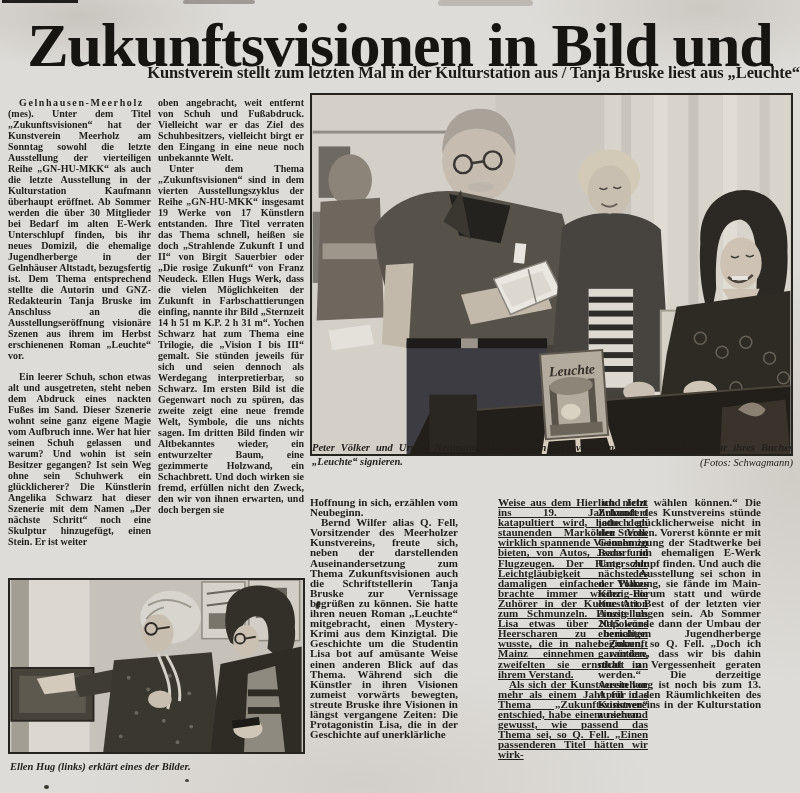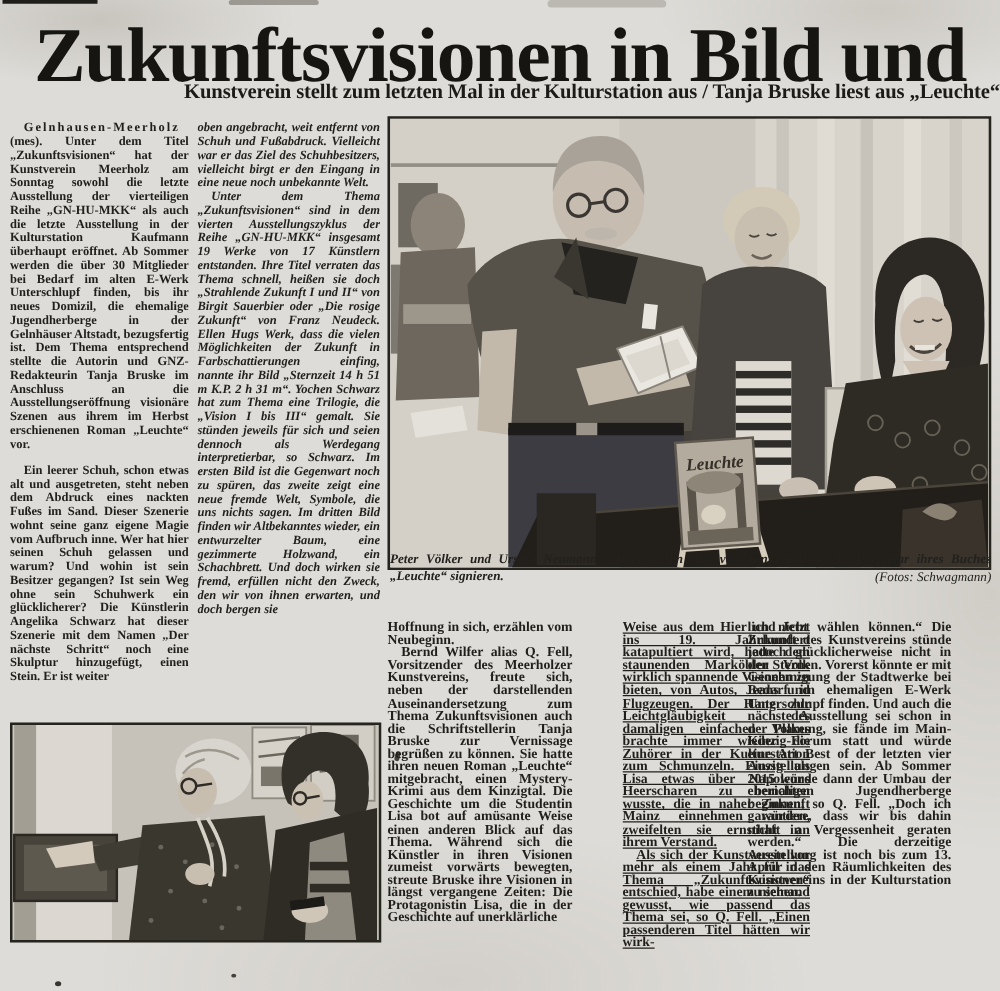--- a/index.html
+++ b/index.html
@@ -60,21 +60,21 @@
   <div class="artifact sp2"></div>
   <div class="artifact sp3"></div>
 
   <div class="abs headline">Zukunftsvisionen in Bild und Ton</div>
   <div class="abs subheadline">Kunstverein stellt zum letzten Mal in der Kulturstation aus / Tanja Bruske liest aus „Leuchte“</div>
 
   <div class="abs col" style="left:8px; top:97px; width:143px; height:480px;">
       <p class="para ind"><span class="lead">Gelnhausen-Meerholz </span>(mes). Unter dem Titel „Zukunftsvisionen“ hat der Kunstverein Meerholz am Sonntag sowohl die letzte Ausstellung der vierteiligen Reihe „GN-HU-MKK“ als auch die letzte Ausstellung in der Kulturstation Kaufmann überhaupt eröffnet. Ab Sommer werden die über 30 Mitglieder bei Bedarf im alten E-Werk Unterschlupf finden, bis ihr neues Domizil, die ehemalige Jugendherberge in der Gelnhäuser Altstadt, bezugsfertig ist. Dem Thema entsprechend stellte die Autorin und GNZ-Redakteurin Tanja Bruske im Anschluss an die Ausstellungseröffnung visionäre Szenen aus ihrem im Herbst erschienenen Roman „Leuchte“ vor.</p>
       <p class="para ind gap">Ein leerer Schuh, schon etwas alt und ausgetreten, steht neben dem Abdruck eines nackten Fußes im Sand. Dieser Szenerie wohnt seine ganz eigene Magie vom Aufbruch inne. Wer hat hier seinen Schuh gelassen und warum? Und wohin ist sein Besitzer gegangen? Ist sein Weg ohne sein Schuhwerk ein glücklicherer? Die Künstlerin Angelika Schwarz hat dieser Szenerie mit dem Namen „Der nächste Schritt“ noch eine Skulptur hinzugefügt, einen Stein. Er ist weiter</p>
     </div>
-  <div class="abs col" style="left:158px; top:97px; width:146px; height:478px;font-style:italic;">
+  <div class="abs col" style="left:158px; top:97px; width:146px; height:478px;">
       <p class="para">oben angebracht, weit entfernt von Schuh und Fußabdruck. Vielleicht war er das Ziel des Schuhbesitzers, vielleicht birgt er den Eingang in eine neue noch unbekannte Welt.</p>
       <p class="para ind">Unter dem Thema „Zukunftsvisionen“ sind in dem vierten Ausstellungszyklus der Reihe „GN-HU-MKK“ insgesamt 19 Werke von 17 Künstlern entstanden. Ihre Titel verraten das Thema schnell, heißen sie doch „Strahlende Zukunft I und II“ von Birgit Sauerbier oder „Die rosige Zukunft“ von Franz Neudeck. Ellen Hugs Werk, dass die vielen Möglichkeiten der Zukunft in Farbschattierungen einfing, nannte ihr Bild „Sternzeit 14 h 51 m K.P. 2 h 31 m“. Yochen Schwarz hat zum Thema eine Trilogie, die „Vision I bis III“ gemalt. Sie stünden jeweils für sich und seien dennoch als Werdegang interpretierbar, so Schwarz. Im ersten Bild ist die Gegenwart noch zu spüren, das zweite zeigt eine neue fremde Welt, Symbole, die uns nichts sagen. Im dritten Bild finden wir Altbekanntes wieder, ein entwurzelter Baum, eine gezimmerte Holzwand, ein Schachbrett. Und doch wirken sie fremd, erfüllen nicht den Zweck, den wir von ihnen erwarten, und doch bergen sie</p>
     </div>
 
   <div class="abs photo" style="left:310px; top:93px; width:483px; height:363px;">
     <svg viewBox="0 0 483 363" width="479" height="359">
       <rect x="0" y="0" width="483" height="363" fill="#ccc8c0"></rect>
 
       <rect x="0" y="0" width="185" height="363" fill="#d4d0c8"></rect>
       <rect x="0" y="36" width="185" height="3" fill="#948f86"></rect>
@@ -277,14 +277,15 @@
         <path d="M214,86 L297,68 L297,176 L204,176 Z" fill="#2f2c26"></path>
         <polygon points="242,96 270,88 280,176 238,176" fill="#8f8a80"></polygon>
         <rect x="242" y="112" width="34" height="7" fill="#2f2c26"></rect>
         <rect x="242" y="130" width="36" height="7" fill="#2f2c26"></rect>
         <ellipse cx="242" cy="152" rx="15" ry="10" fill="#cfc6b8"></ellipse>
         <rect x="226" y="142" width="28" height="8" fill="#1d1b17" transform="rotate(-8 240 146)"></rect>
       </g>
     </svg>
   </div>
 
+  <div class="abs caption" style="left:10px; top:760px; width:290px; text-align:left;">Ellen Hug (links) erklärt eines der Bilder.</div>
 
 </div>
 
 </body></html>

